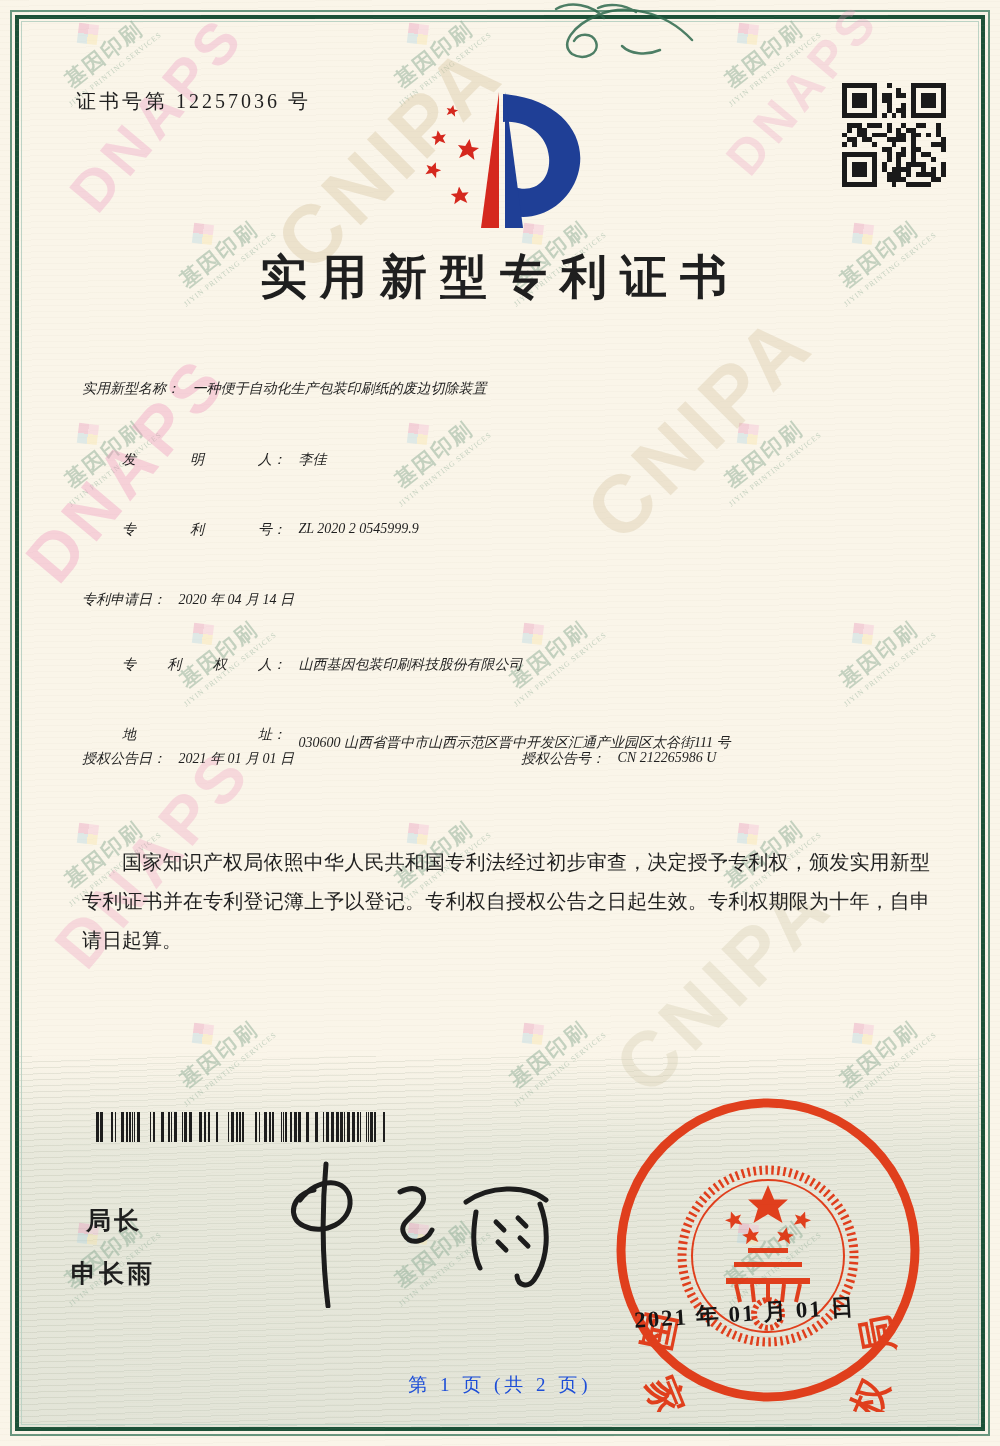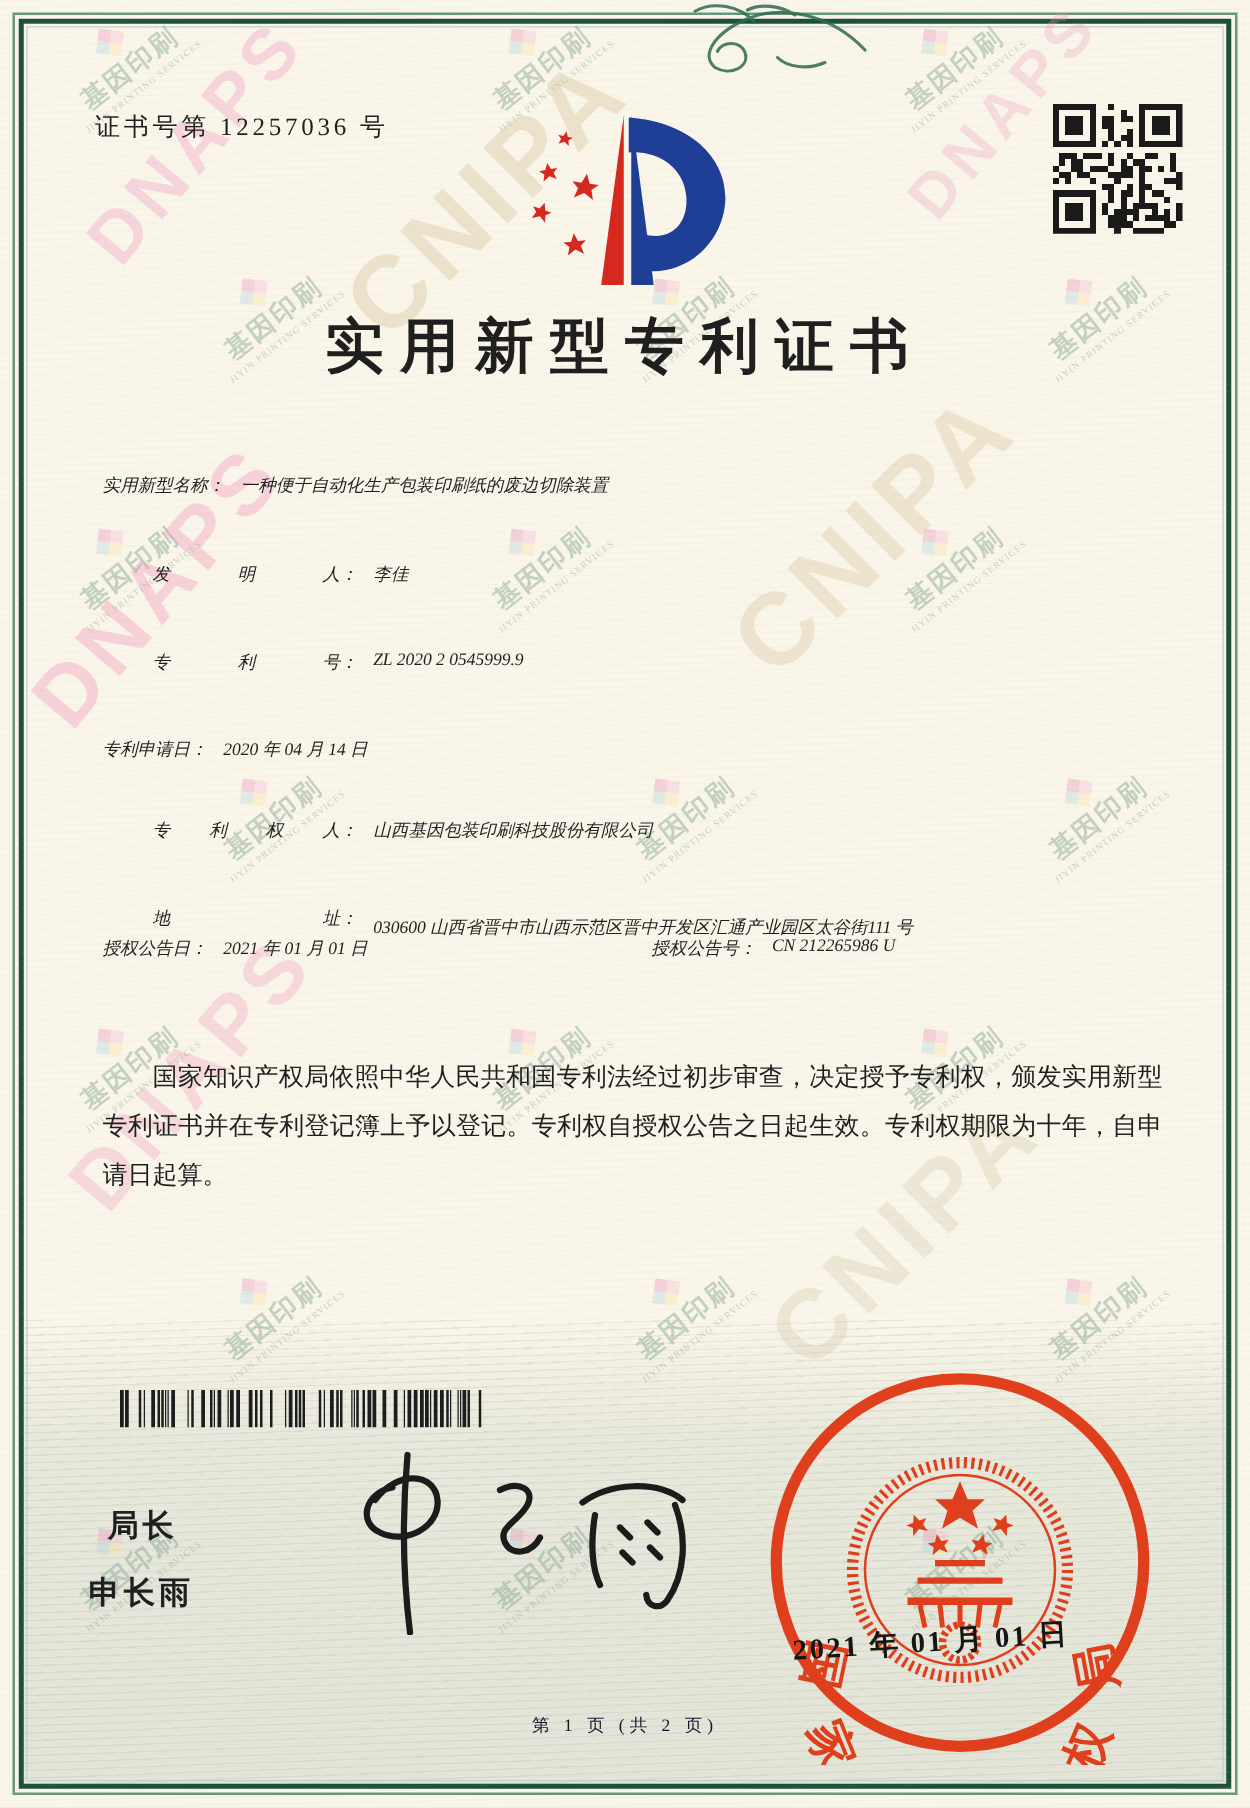--- a/index.html
+++ b/index.html
@@ -43,22 +43,22 @@
   .barcode{position:absolute;left:74px;top:1112px;width:318px;height:30px;z-index:2;}
   .director-title{position:absolute;left:86px;top:1204px;font-family:"Liberation Sans",sans-serif;
         font-weight:700;font-size:25px;letter-spacing:3px;z-index:2;}
   .director-name{position:absolute;left:71px;top:1257px;font-family:"Liberation Sans",sans-serif;
         font-weight:700;font-size:25px;letter-spacing:3px;z-index:2;}
   .sig{position:absolute;left:240px;top:1158px;width:320px;height:150px;z-index:2;}
 
   .seal{position:absolute;left:606px;top:1088px;width:324px;height:324px;z-index:3;opacity:.93;}
   .seal-date{position:absolute;left:634px;top:1298px;font-size:23px;font-weight:700;letter-spacing:2px;
         color:#151515;transform:rotate(-3.5deg);z-index:4;white-space:nowrap;}
-  .footer{position:absolute;left:0;top:1372px;width:100%;text-align:center;font-size:14px;
-        letter-spacing:4px;color:#0f172a;z-index:2;}
+  .footer{position:absolute;left:0;top:1372px;width:100%;text-align:center;font-size:19px;
+        letter-spacing:4px;color:#1d4ed8;z-index:2;}
 </style>
 </head>
 <body>
 
 <div class="page">
   <div class="waves"></div>
   <div class="frame-outer"></div>
   <div class="frame-inner"></div>
   <div class="frame-hair"></div>
 

